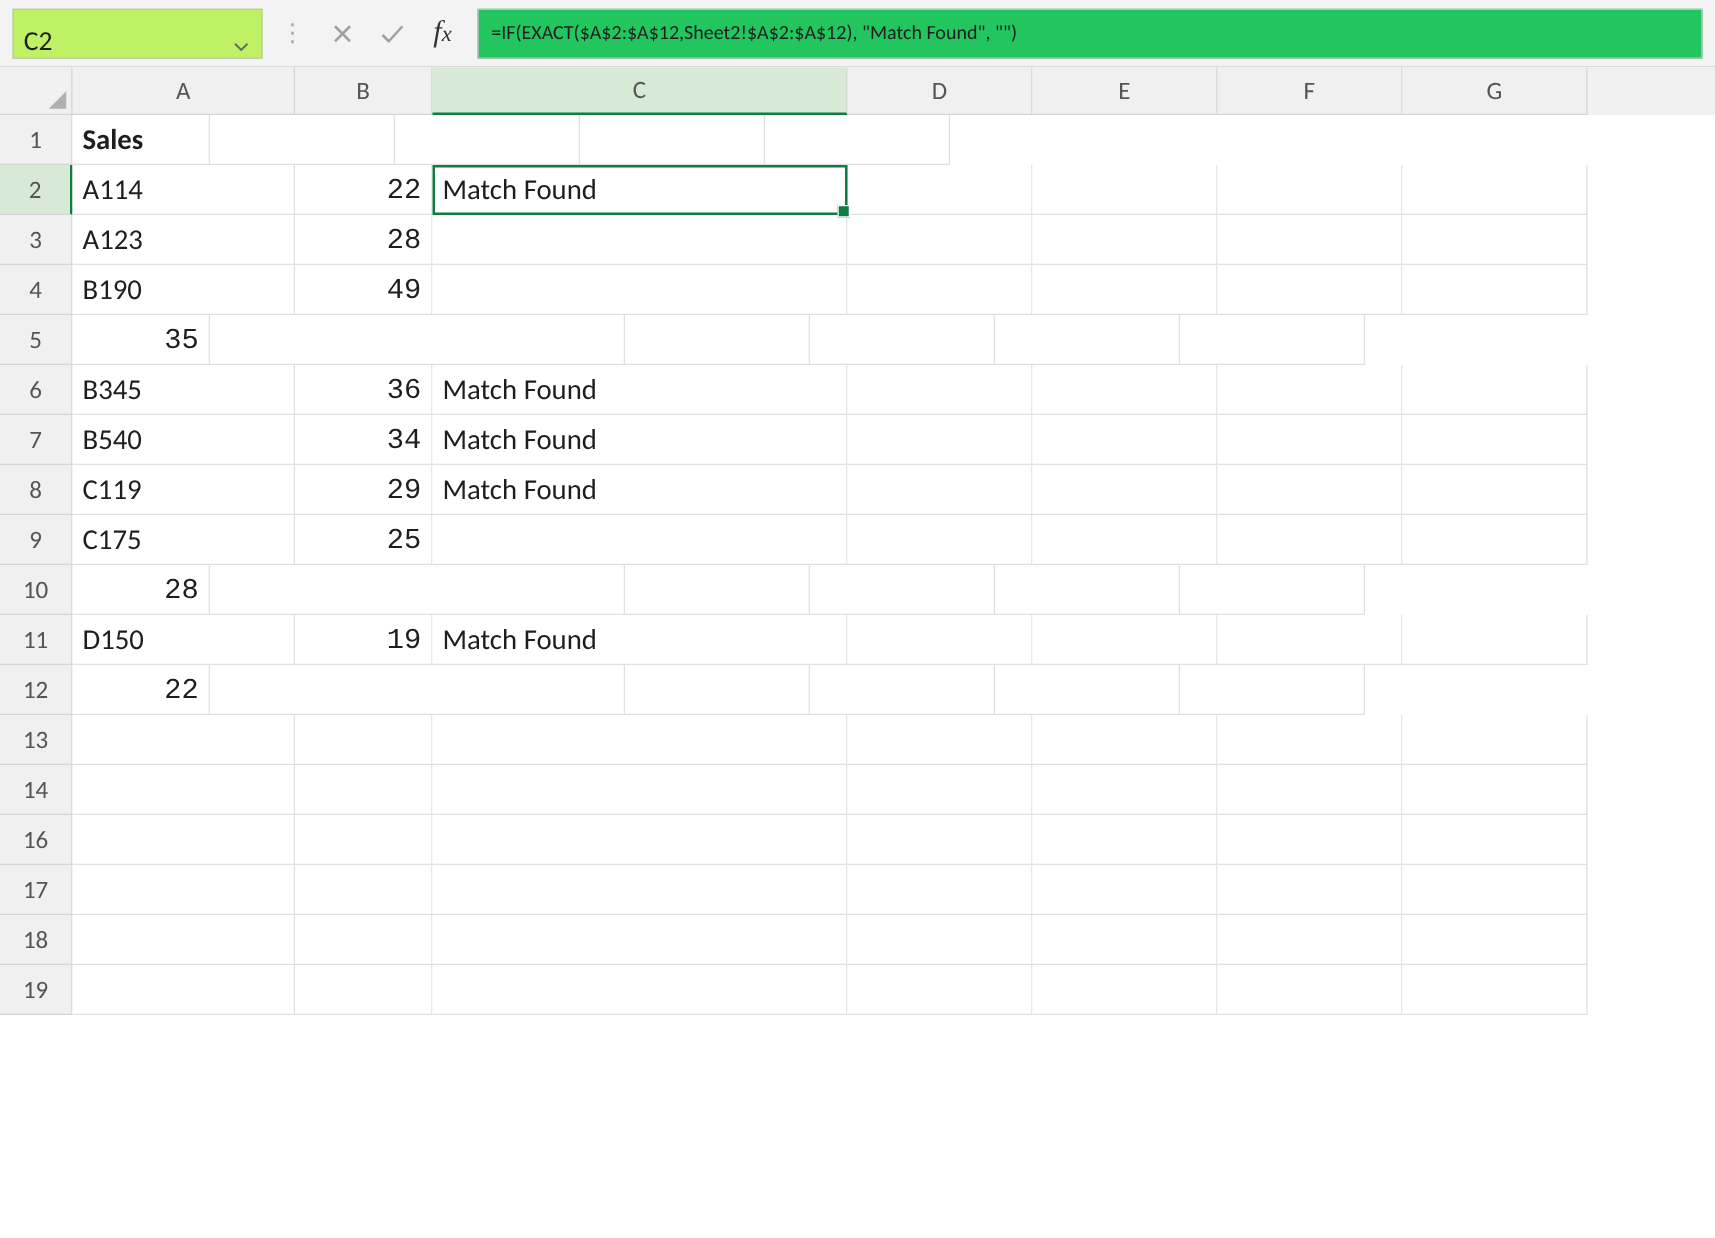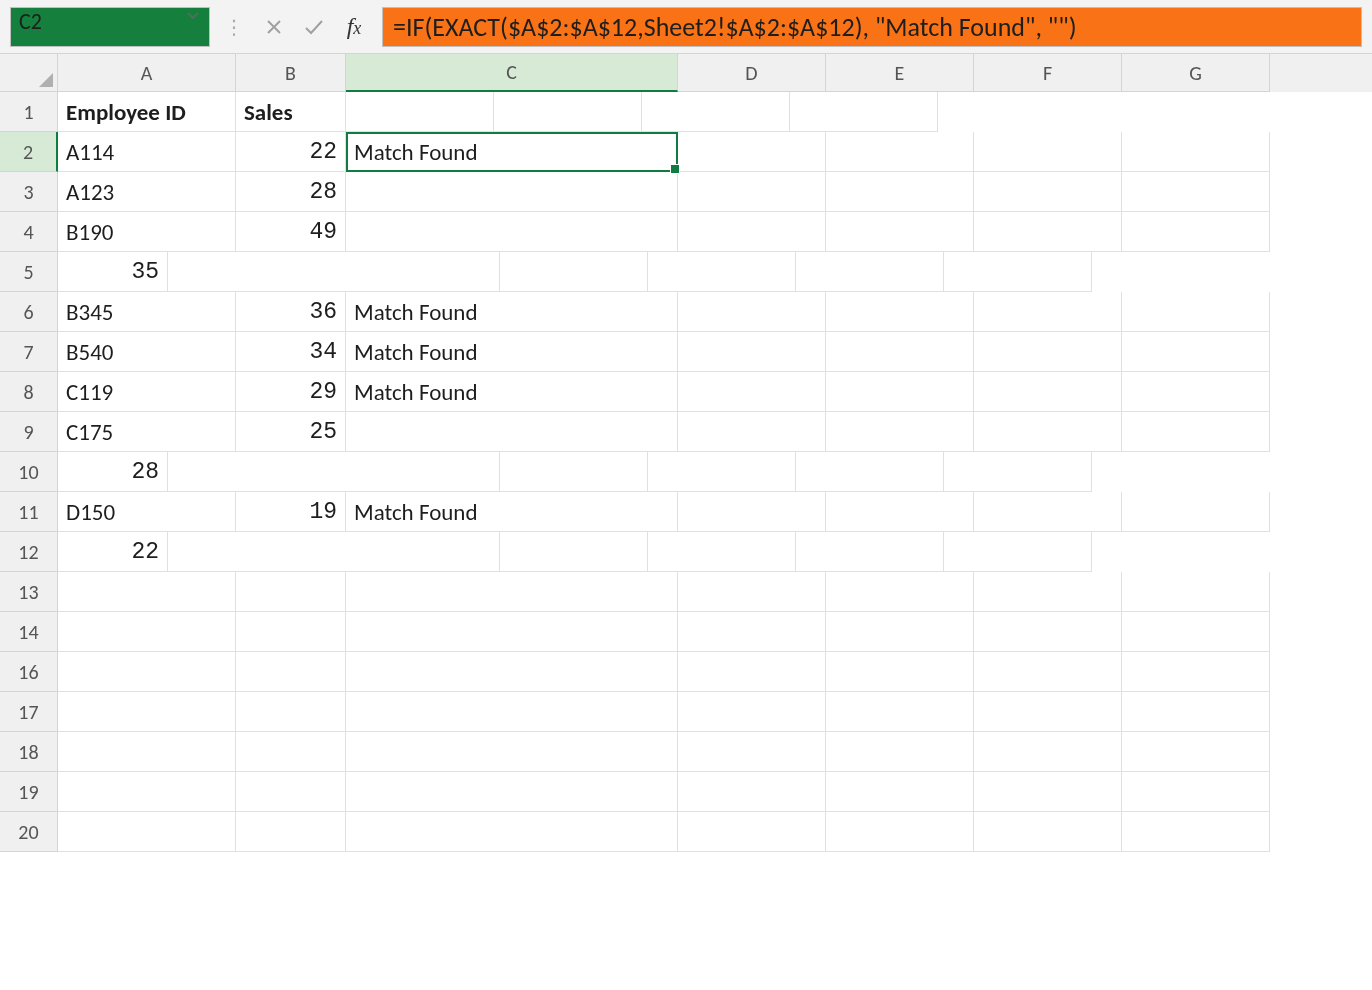--- a/index.html
+++ b/index.html
@@ -18,22 +18,22 @@
       display: flex;
       align-items: center;
       height: 54px;
       background: #f3f3f3;
       border-bottom: 1px solid #d4d4d4;
       padding: 6px 10px;
       gap: 8px;
     }
     .name-box {
       display: flex;
-      align-items: flex-start;
-      background: #15803d;
+      align-items: flex-end;
+      background: #bef264;
       border: 1px solid #c0c0c0;
       height: 40px;
       width: 200px;
       padding: 0 8px;
       font-size: 22px;
       color: #1e1e1e;
       justify-content: space-between;
     }
     .name-box-text {
       flex: 1;
@@ -60,25 +60,25 @@
       color: #a0a0a0;
     }
     .fb-icon.fx {
       color: #333;
       font-style: italic;
       font-family: "Times New Roman", serif;
       font-size: 24px;
     }
     .formula-input {
       flex: 1;
-      background: #f97316;
+      background: #22c55e;
       border: 1px solid #c0c0c0;
       height: 40px;
       padding: 0 10px;
-      font-size: 26px;
+      font-size: 16px;
       color: #1e1e1e;
       display: flex;
       align-items: center;
       margin-left: 4px;
     }
     .sheet-area {
       display: flex;
       flex-direction: column;
       background: #ffffff;
     }
@@ -214,21 +214,20 @@
       <div class="col-header col-B">B</div>
       <div class="col-header col-C selected">C</div>
       <div class="col-header col-D">D</div>
       <div class="col-header col-E">E</div>
       <div class="col-header col-F">F</div>
       <div class="col-header col-G">G</div>
     </div>
 
 <div class="data-row">
       <div class="row-header">1</div>
-      <div class="cell col-A bold">Employee ID</div>
       <div class="cell col-B bold">Sales</div>
       <div class="cell col-D"></div>
       <div class="cell col-E"></div>
       <div class="cell col-F"></div>
       <div class="cell col-G"></div>
     </div>
     <div class="data-row">
       <div class="row-header selected">2</div>
       <div class="cell col-A">A114</div>
       <div class="cell col-B right">22</div>
@@ -388,23 +387,13 @@
     <div class="data-row">
       <div class="row-header">19</div>
       <div class="cell col-A"></div>
       <div class="cell col-B"></div>
       <div class="cell col-C"></div>
       <div class="cell col-D"></div>
       <div class="cell col-E"></div>
       <div class="cell col-F"></div>
       <div class="cell col-G"></div>
     </div>
-    <div class="data-row">
-      <div class="row-header">20</div>
-      <div class="cell col-A"></div>
-      <div class="cell col-B"></div>
-      <div class="cell col-C"></div>
-      <div class="cell col-D"></div>
-      <div class="cell col-E"></div>
-      <div class="cell col-F"></div>
-      <div class="cell col-G"></div>
-    </div>
   </div>
 
 </body></html>

